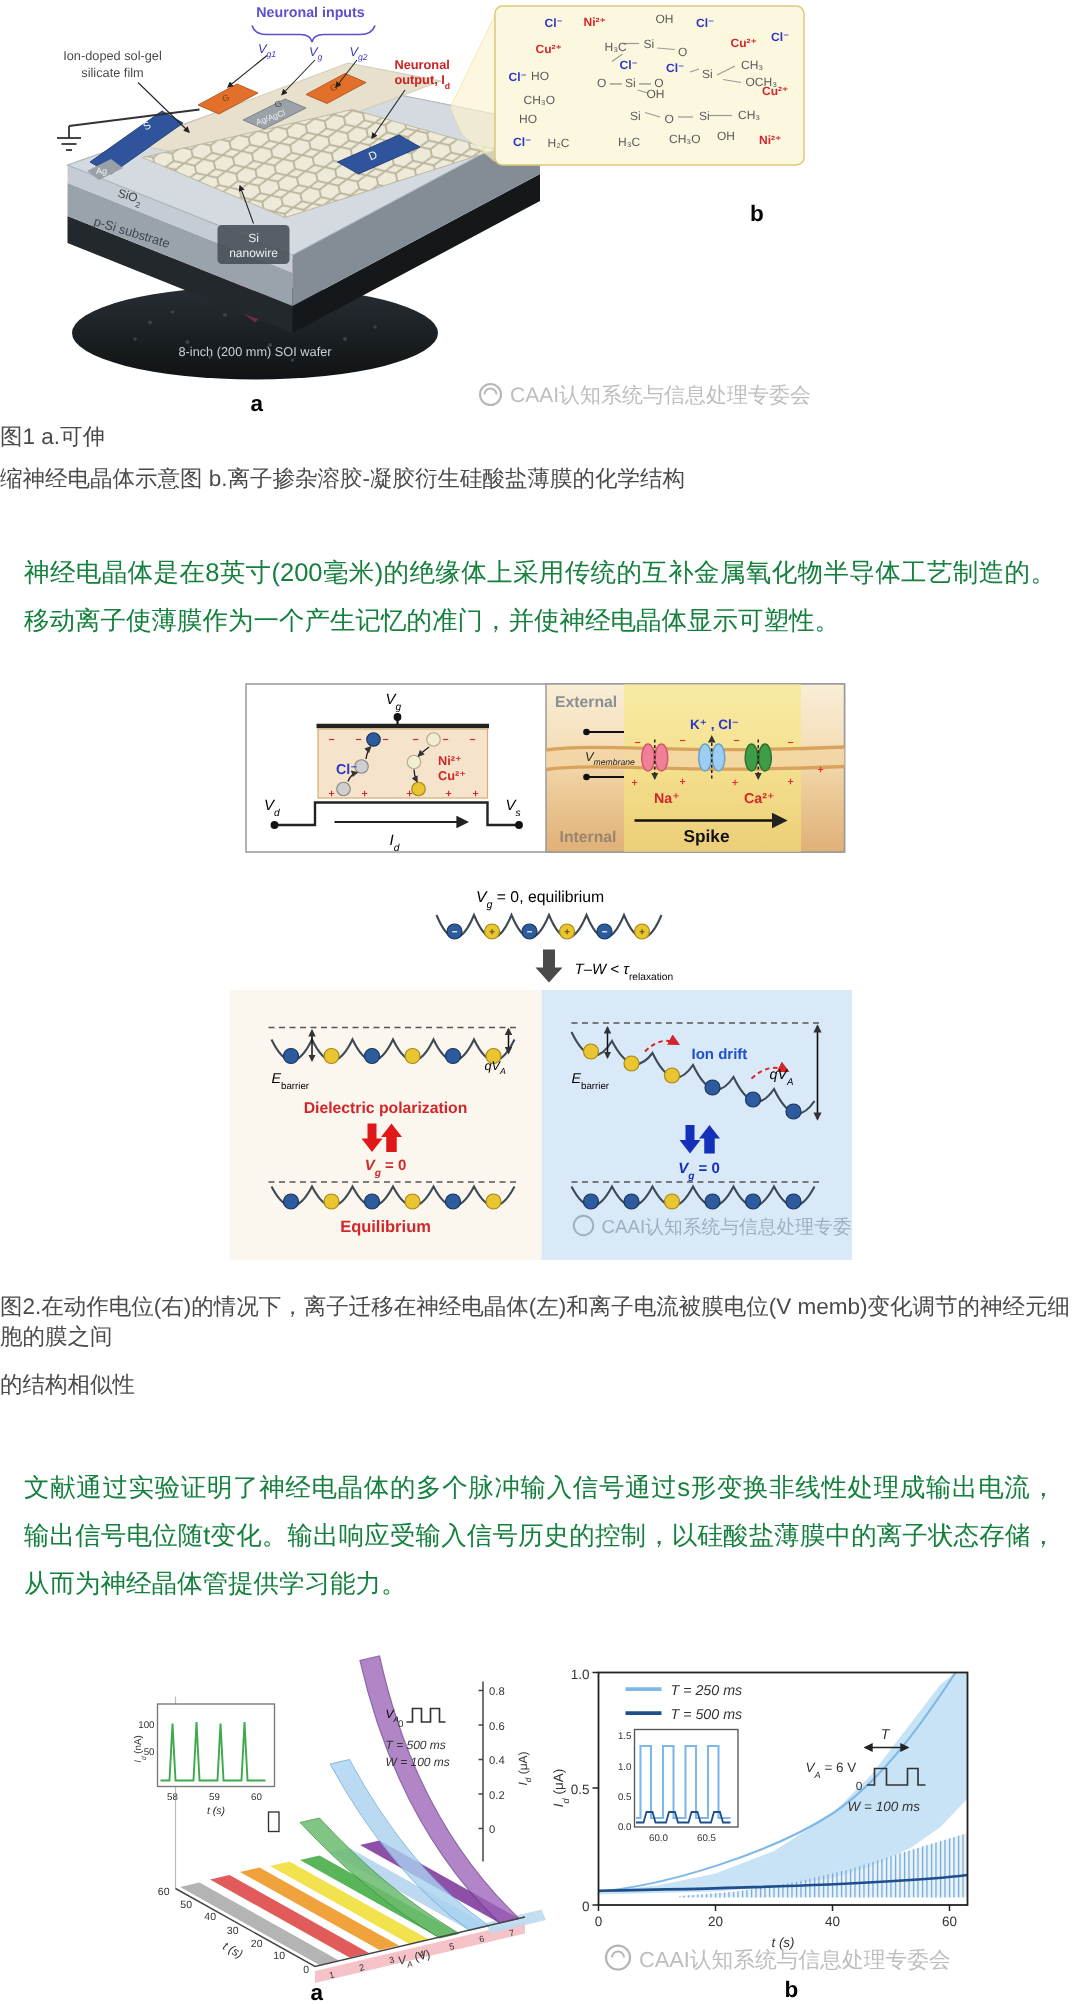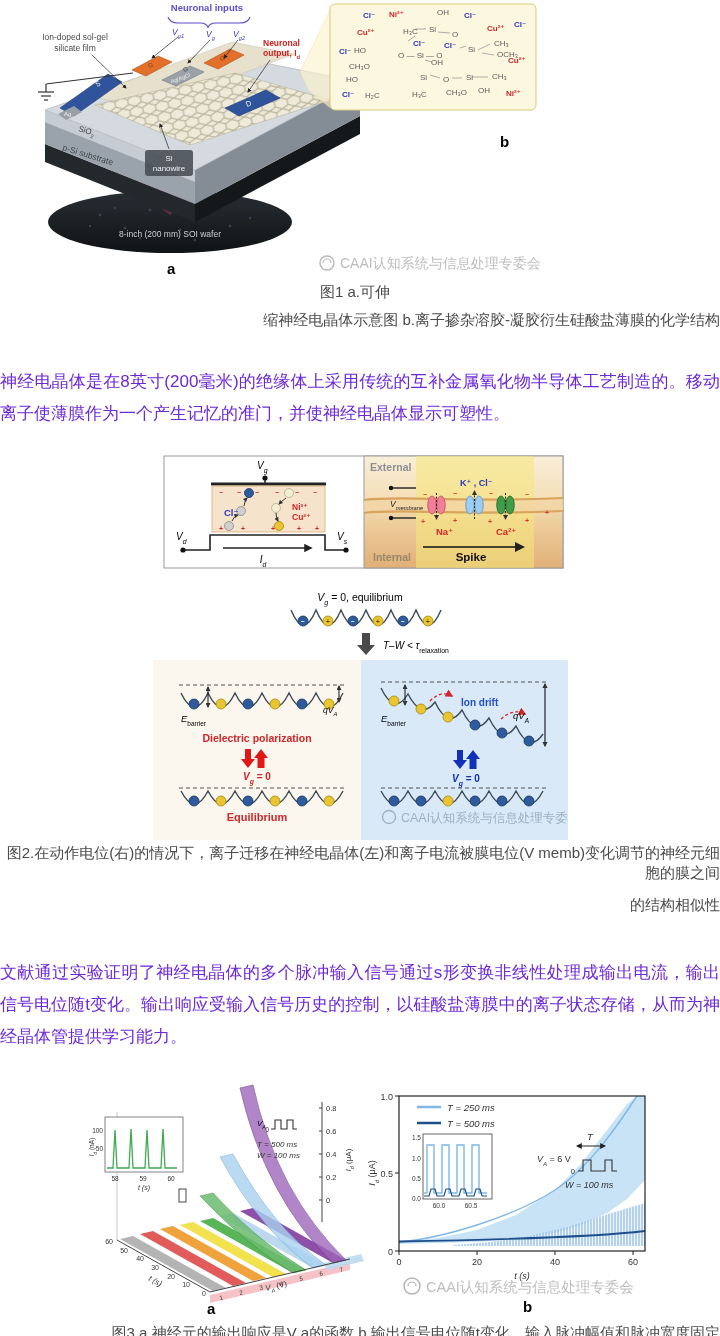--- a/index.html
+++ b/index.html
@@ -1,23 +1,23 @@
 <!DOCTYPE html>
 <html><head>
 <meta charset="utf-8">
 <style>
   html,body{margin:0;padding:0}
   body{width:720px;height:1336px;background:#fff;overflow:hidden;
        font-family:"Liberation Sans","DejaVu Sans",sans-serif;color:#3b3b3b}
-  .para{font-size:17px;line-height:32px;margin:0 0;text-align:justify;color:#6d28d9}
+  .para{font-size:17px;line-height:32px;margin:0 16px;text-align:justify;color:#15803d}
   .cap{font-size:15px;color:#4a4a4a;line-height:20px}
-  .cap1-l1{text-align:center;padding-right:10px}
-  .cap-center{text-align:right}
+  .cap1-l1{text-align:left;padding-right:10px}
+  .cap-center{text-align:left}
   #para1{margin-top:36px}
-  #cap2l1{margin-top:3px}
+  #cap2l1{margin-top:22px}
   #cap2l2{margin-top:12px}
   #para2{margin-top:42px}
   #fig3wrap{margin-top:19px;height:248px;position:relative}
   #cap3{margin-top:3px}
   #fig1wrap{height:282px;position:relative}
   #fig2wrap{width:415px;height:385px;margin:25px auto 0;position:relative}
   #cap1l2{margin-top:8px}
   svg text{font-family:"Liberation Sans","DejaVu Sans",sans-serif}
   .ss{baseline-shift:sub;font-size:68%}
   .it{font-style:italic}

